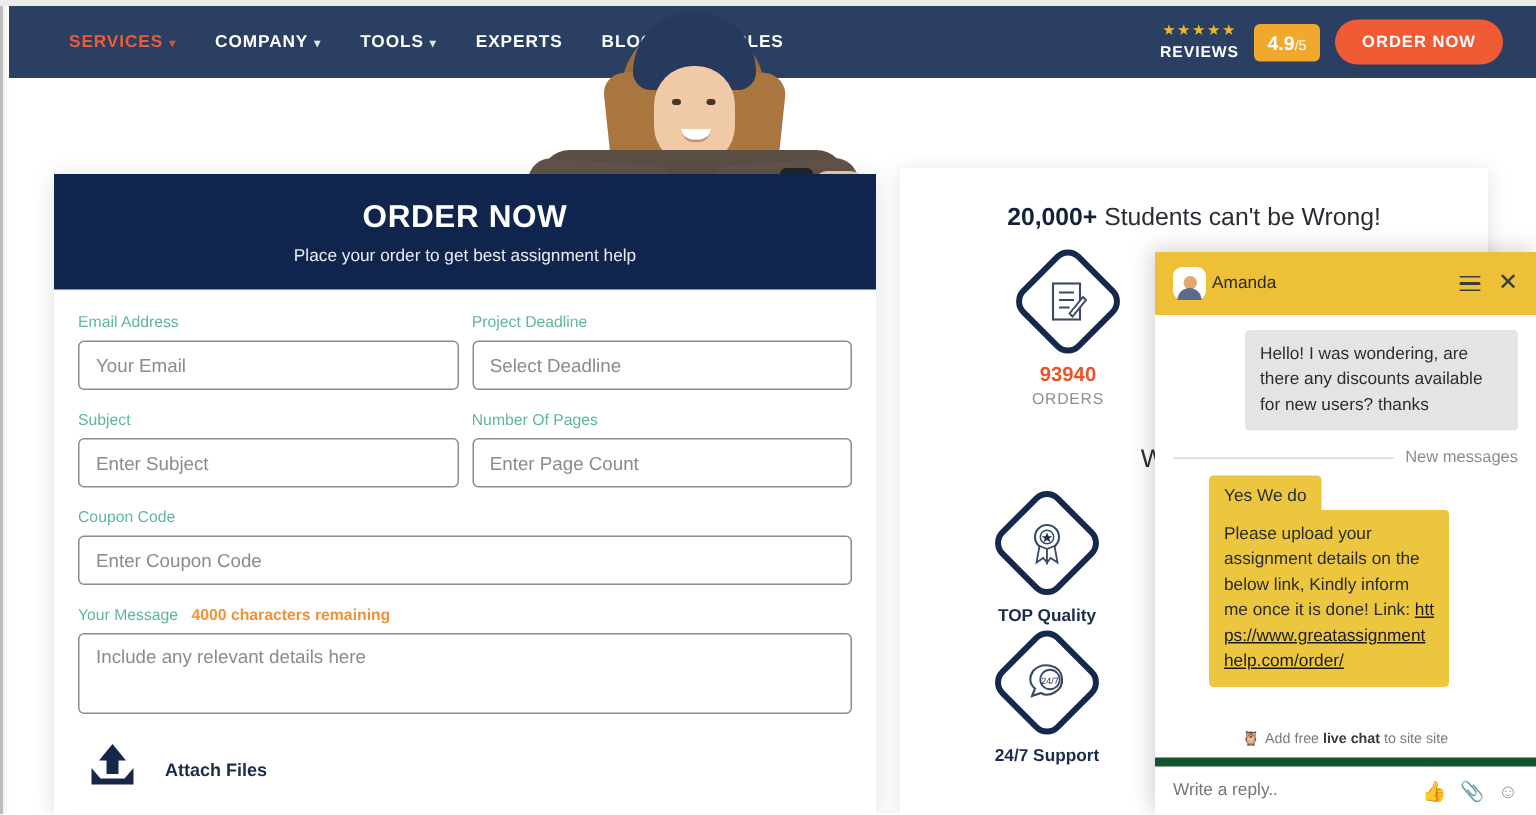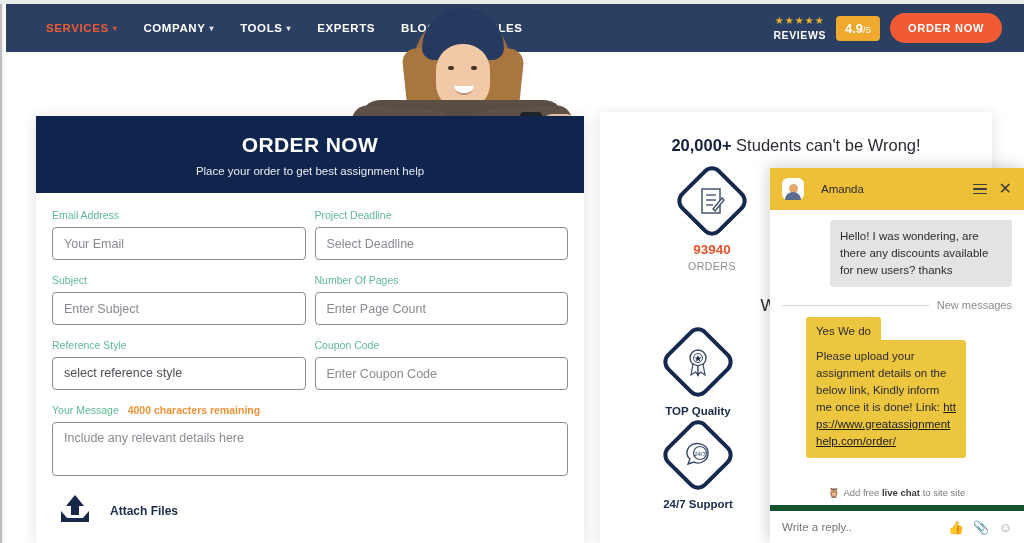--- a/index.html
+++ b/index.html
@@ -166,21 +166,21 @@
   .feature-row2 { margin-top: 10px; }
 
   
   .chat {
     position: absolute; left: 770px; top: 168px; width: 254px; height: 375px;
     background: #ffffff; box-shadow: -2px -2px 14px rgba(0,0,0,.18);
     z-index: 20; display: flex; flex-direction: column;
   }
   .chat-head {
     height: 42px; background: #edc037; display: flex; align-items: center;
-    padding: 0 12px; gap: 17px;
+    padding: 0 12px; gap: 4px;
   }
   .chat-avatar {
     width: 22px; height: 22px; border-radius: 6px; background: #ffffff;
     display: flex; align-items: center; justify-content: center; overflow: hidden;
   }
   .av-head { width: 9px; height: 9px; border-radius: 50%; background: #e3a76f; margin-top: -1px; }
   .av-body { position: absolute; width: 16px; height: 8px; border-radius: 8px 8px 0 0; background: #5b6b8a; margin-top: 13px; }
   .chat-name { font-size: 11.5px; color: #2b2b2b; }
   .chat-actions { margin-left: auto; display: flex; align-items: center; gap: 12px; }
   .hamburger { width: 14px; display: flex; flex-direction: column; gap: 3px; cursor: pointer; }
@@ -304,24 +304,20 @@
           <label class="field-label">Subject</label>
           <input class="field-input" type="text" placeholder="Enter Subject" style="">
         </div>
         <div class="field">
           <label class="field-label">Number Of Pages</label>
           <input class="field-input" type="text" placeholder="Enter Page Count" style="">
         </div>
       </div>
 
       <div class="form-row">
-        <div class="field">
-          <label class="field-label">Reference Style</label>
-          <div class="field-select">select reference style</div>
-        </div>
         <div class="field">
           <label class="field-label">Coupon Code</label>
           <input class="field-input" type="text" placeholder="Enter Coupon Code" style="">
         </div>
       </div>
 
       <div class="field full">
         <label class="field-label">
           <span>Your Message</span>
           <span class="charcount">4000 characters remaining</span>

